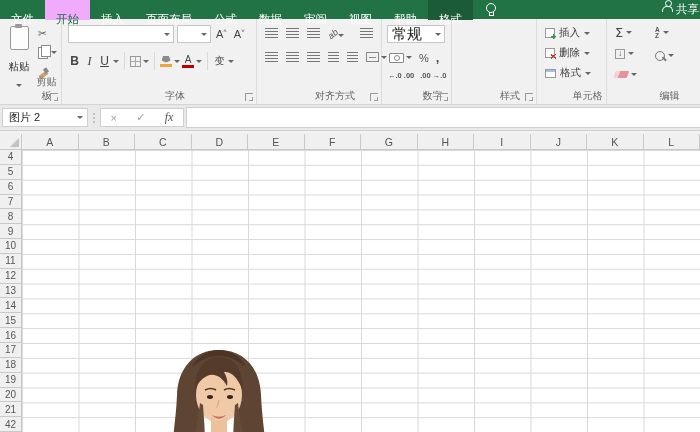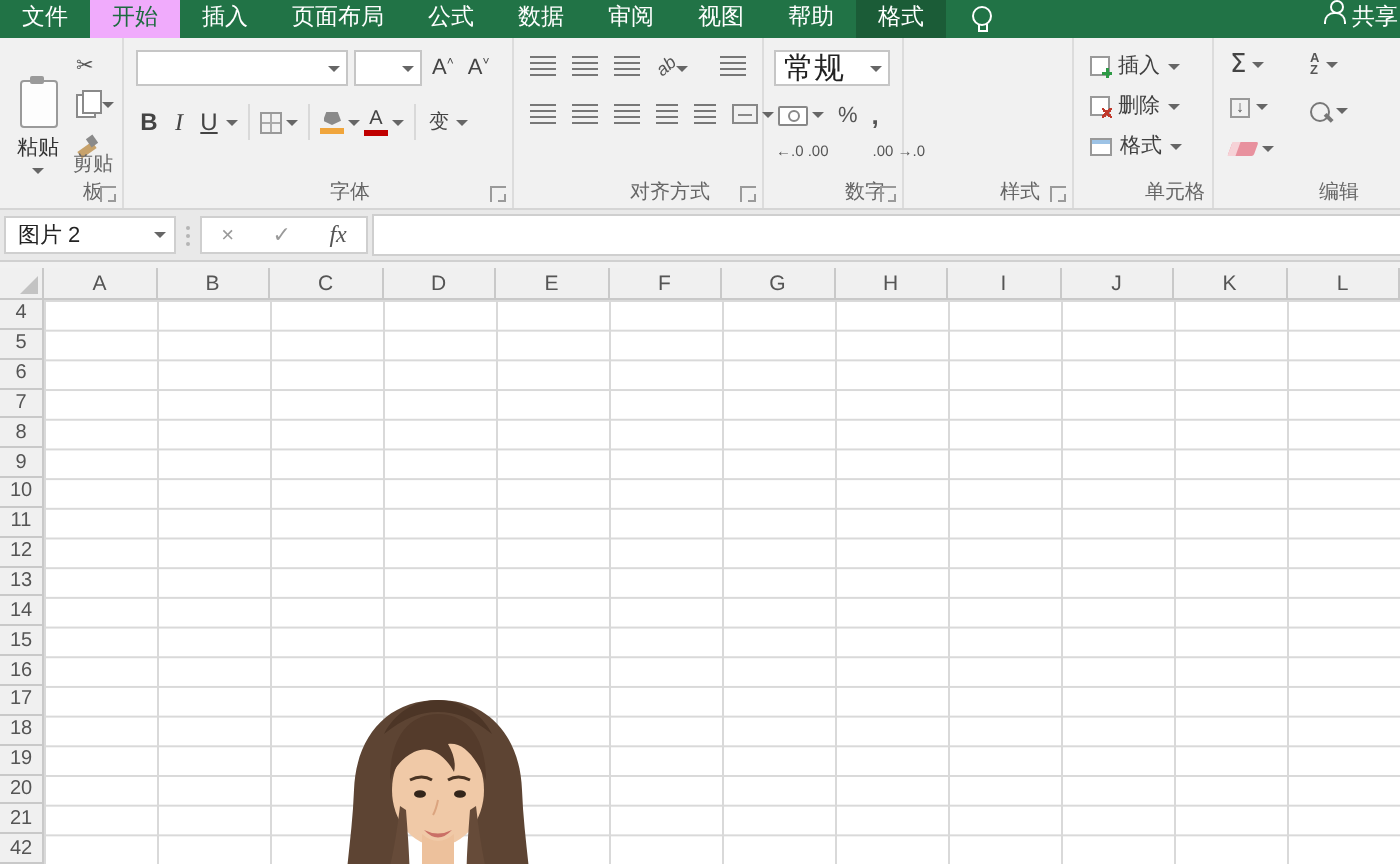--- a/index.html
+++ b/index.html
@@ -1,34 +1,34 @@
 <!DOCTYPE html>
 <html><head>
 <meta charset="utf-8">
 <style>
   html,body{margin:0;padding:0;}
   .app{width:700px;height:432px;position:relative;overflow:hidden;background:#fff;
        font-family:"Liberation Sans","DejaVu Sans",sans-serif;-webkit-font-smoothing:antialiased;}
   
   .tabbar{height:19px;background:#217346;display:flex;align-items:stretch;color:#fff;font-size:11.5px;}
-  .tab{padding:0 11px;line-height:19px;white-space:nowrap;cursor:default;font-family:Liberation Mono, monospace;}
+  .tab{padding:10px 11px;line-height:19px;white-space:nowrap;cursor:default;font-family:Liberation Mono, monospace;}
   .tab.selected{background:#f0abfc;color:#1e6b40;text-align:right;}
   .tab.contextual{background:#1b5c37;}
   .tellme{display:flex;align-items:center;gap:6px;margin-left:12px;line-height:19px;}
   .share{margin-left:auto;display:flex;align-items:flex-start;gap:4px;line-height:19px;padding-right:1px;}
   
   .ribbon{height:86px;background:#f1f1f1;border-bottom:1px solid #d5d5d5;display:flex;box-sizing:border-box;font-size:10.5px;color:#444;}
   .group{position:relative;height:100%;border-right:1px solid #dcdcdc;box-sizing:border-box;flex:none;}
   .grp-label{position:absolute;bottom:1px;left:0;right:0;text-align:center;font-size:10px;color:#666;padding-left:32px;}
   .launcher{position:absolute;right:3px;bottom:3px;width:7px;height:7px;border-left:1px solid #9a9a9a;border-top:1px solid #9a9a9a;}
   .launcher::after{content:"";position:absolute;right:0;bottom:0;width:3px;height:3px;border-right:1px solid #9a9a9a;border-bottom:1px solid #9a9a9a;}
   .dd{width:0;height:0;border-left:3px solid transparent;border-right:3px solid transparent;border-top:3.5px solid #666;display:inline-block;}
   .vsep{width:1px;height:18px;background:#d9d9d9;margin:0 3px;}
   
-  .paste-btn{position:absolute;left:3px;top:4px;width:32px;height:64px;display:flex;flex-direction:column;align-items:center;justify-content:flex-end;gap:3px;color:#333;}
+  .paste-btn{position:absolute;left:3px;top:4px;width:32px;height:64px;display:flex;flex-direction:column;align-items:center;justify-content:space-between;gap:3px;color:#333;}
   .clip-ico{width:17px;height:22px;border:1px solid #9a9a9a;background:#fdfdfd;border-radius:2px;position:relative;margin-top:3px;}
   .clip-ico::before{content:"";position:absolute;left:4px;top:-3px;width:7px;height:4px;background:#9a9a9a;border-radius:1px;}
   .mini-col{position:absolute;left:38px;top:7px;display:flex;flex-direction:column;gap:7px;}
   .mini{display:flex;align-items:center;gap:3px;height:13px;color:#555;}
   .copy-ico{width:8px;height:10px;border:1px solid #8a8a8a;background:#fff;position:relative;}
   .copy-ico::before{content:"";position:absolute;left:2px;top:-3px;width:8px;height:10px;border:1px solid #8a8a8a;background:#fff;}
   .brush-ico{width:11px;height:11px;position:relative;}
   .brush-ico::before{content:"";position:absolute;left:1px;top:6px;width:9px;height:4px;background:#c7a26b;transform:rotate(-35deg);}
   .brush-ico::after{content:"";position:absolute;left:6px;top:1px;width:4px;height:5px;background:#8a8a8a;transform:rotate(-35deg);}
   
@@ -55,21 +55,21 @@
   .al-row2{position:absolute;left:8px;top:33px;display:flex;align-items:center;gap:8px;}
   .lines{width:13px;height:10px;background:repeating-linear-gradient(to bottom,#777 0 1px,transparent 1px 3px);}
   .lines.short{background:repeating-linear-gradient(to bottom,#777 0 1px,transparent 1px 3px);width:11px;}
   .orient{font-size:9px;font-style:italic;color:#555;transform:rotate(-40deg);display:inline-block;}
   .merge-ico{width:13px;height:10px;border:1px solid #888;box-sizing:border-box;background:linear-gradient(#888 0 0) center/7px 1px no-repeat;}
   
   .num-combo{position:absolute;left:5px;top:6px;width:58px;}
   .num-row2{position:absolute;left:7px;top:31px;display:flex;align-items:center;gap:7px;color:#555;}
   .bill-ico{width:13px;height:8px;border:1px solid #888;border-radius:1px;position:relative;background:#fff;}
   .bill-ico::after{content:"";position:absolute;left:4px;top:1px;width:4px;height:4px;border:1px solid #888;border-radius:50%;}
-  .num-row3{position:absolute;left:6px;top:52px;display:flex;gap:22px;font-size:7.5px;color:#555;white-space:nowrap;}
+  .num-row3{position:absolute;left:6px;top:52px;display:flex;gap:6px;font-size:7.5px;color:#555;white-space:nowrap;font-weight:bold;}
   
   .stackbtn{display:flex;align-items:center;gap:4px;height:20px;padding-left:6px;color:#3f3f3f;white-space:nowrap;}
   .cf-ico{width:11px;height:11px;border:1px solid #aaa;background:
       linear-gradient(#e46c5a 0 0) 1px 2px/7px 1.5px no-repeat,
       linear-gradient(#5b9bd5 0 0) 1px 5px/5px 1.5px no-repeat,
       linear-gradient(#70ad47 0 0) 1px 8px/8px 1.5px no-repeat,#fff;}
   .tbl-ico{width:11px;height:11px;border:1px solid #999;box-sizing:border-box;background:
       linear-gradient(#9dc3e6 0 0) 0 0/100% 3px no-repeat,
       repeating-linear-gradient(to bottom,transparent 0 2px,#ccc 2px 3px);}
   .cs-ico{width:11px;height:11px;border:1px solid #999;box-sizing:border-box;

